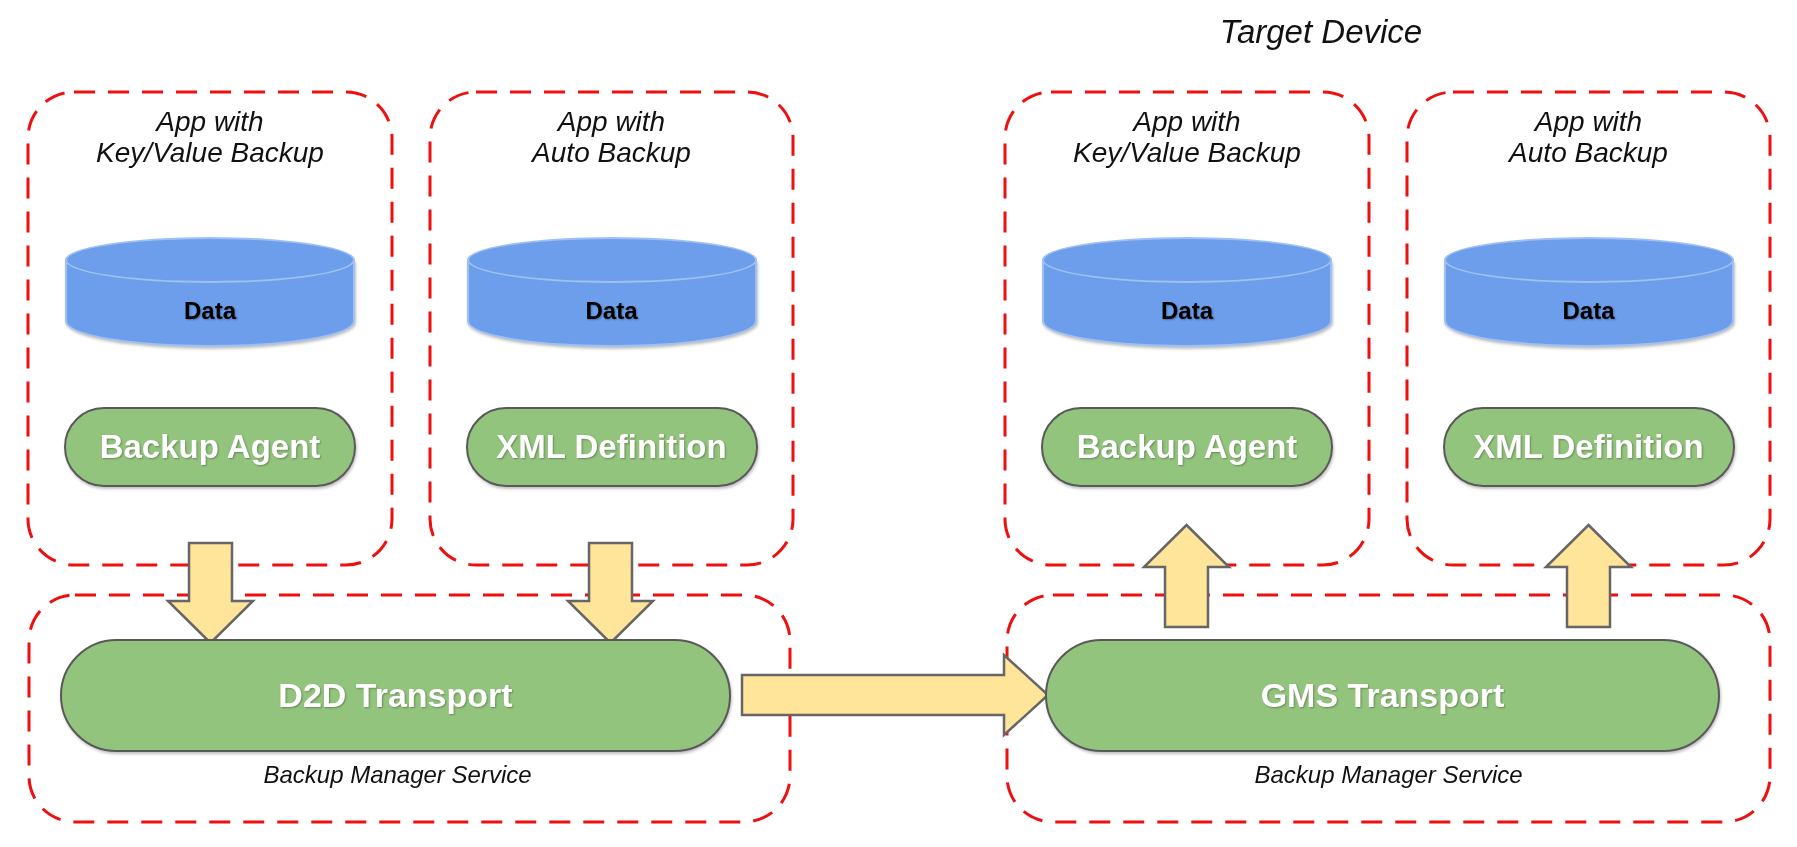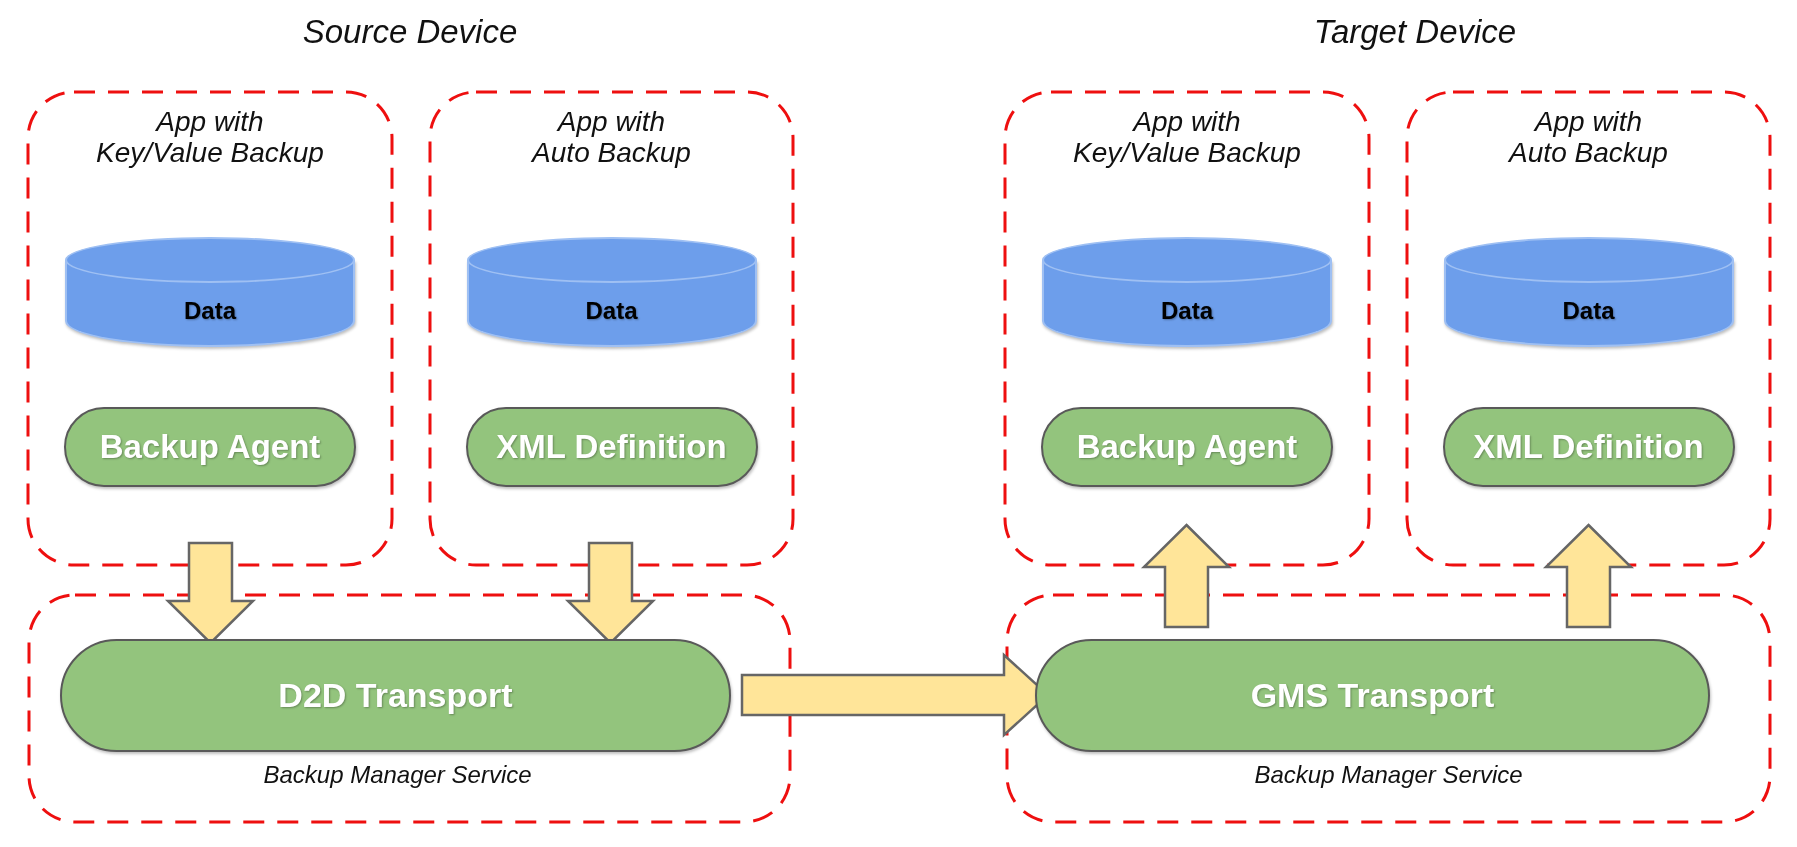--- a/index.html
+++ b/index.html
@@ -8,21 +8,21 @@
 
   
   svg.layer{position:absolute;left:0;top:0;width:1797px;height:847px;}
   .dashes rect{fill:none;stroke-width:3;stroke-dasharray:21 13;}
   .arrows polygon{stroke:#666666;stroke-width:2.5;}
 
   
   .device-title{position:absolute;top:13px;width:500px;text-align:center;
                 font-style:italic;font-size:33px;color:#111111;z-index:4;}
   #source-title{left:160px;}
-  #target-title{left:1165px;}
+  #target-title{left:1071px;}
 
   
   .app-panel{position:absolute;top:92px;height:473px;z-index:3;}
   #panel-src-kv{left:28px;width:364px;}
   #panel-src-auto{left:430px;width:363px;}
   #panel-tgt-kv{left:1005px;width:364px;}
   #panel-tgt-auto{left:1407px;width:363px;}
   .app-title{position:absolute;top:14px;left:0;right:0;text-align:center;
              font-style:italic;font-size:28px;line-height:31px;color:#111111;}
   .app-title span{display:block;}
@@ -49,21 +49,21 @@
   
   .service-panel{position:absolute;top:595px;height:227px;z-index:3;}
   #panel-src-service{left:17px;width:761px;}
   #panel-tgt-service{left:1007px;width:763px;}
   .transport-pill{position:absolute;top:44px;height:113px;background:#93c47d;
                   border:2.5px solid #595959;border-radius:57px;box-sizing:border-box;
                   display:flex;align-items:center;justify-content:center;
                   font-weight:bold;font-size:34px;color:#ffffff;
                   text-shadow:1px 1px 2px rgba(0,0,0,.3);box-shadow:1px 2px 3px rgba(0,0,0,.25);}
   #pill-d2d{left:43px;width:671px;}
-  #pill-gms{left:28px;width:675px;text-align:right;}
+  #pill-gms{left:38px;width:675px;text-align:right;}
   .service-label{position:absolute;top:166px;left:0;right:0;text-align:center;
                  font-style:italic;font-size:24px;color:#111111;}
 </style>
 </head>
 <body>
 
 <div class="canvas">
 
   <svg class="layer dashes">
     <rect x="28" y="92" width="364" height="473" rx="46" stroke="#ee0f0f"></rect>
@@ -75,21 +75,20 @@
   </svg>
 
   <svg class="layer arrows">
     <polygon points="189,543 232,543 232,601 253,601 210.5,643 168,601 189,601" fill="#ffe599"></polygon>
     <polygon points="589,543 632,543 632,601 653,601 610.5,643 568,601 589,601" fill="#ffe599"></polygon>
     <polygon points="1186.5,525 1229,567 1208,567 1208,627 1165,627 1165,567 1144,567" fill="#ffe599"></polygon>
     <polygon points="1588.5,525 1631,567 1610,567 1610,627 1567,627 1567,567 1546,567" fill="#ffe599"></polygon>
     <polygon points="742,675 1004,675 1004,655 1048,695 1004,735 1004,715 742,715" fill="#ffe599"></polygon>
   </svg>
 
-  <div class="device-title" id="source-title">Source Device</div>
   <div class="device-title" id="target-title">Target Device</div>
 
   <div class="app-panel" id="panel-src-kv">
     <div class="app-title">
       <span>App with</span>
       <span>Key/Value Backup</span>
     </div>
     <div class="cylinder">
       <div class="cyl-body"></div>
       <div class="cyl-top"></div>

